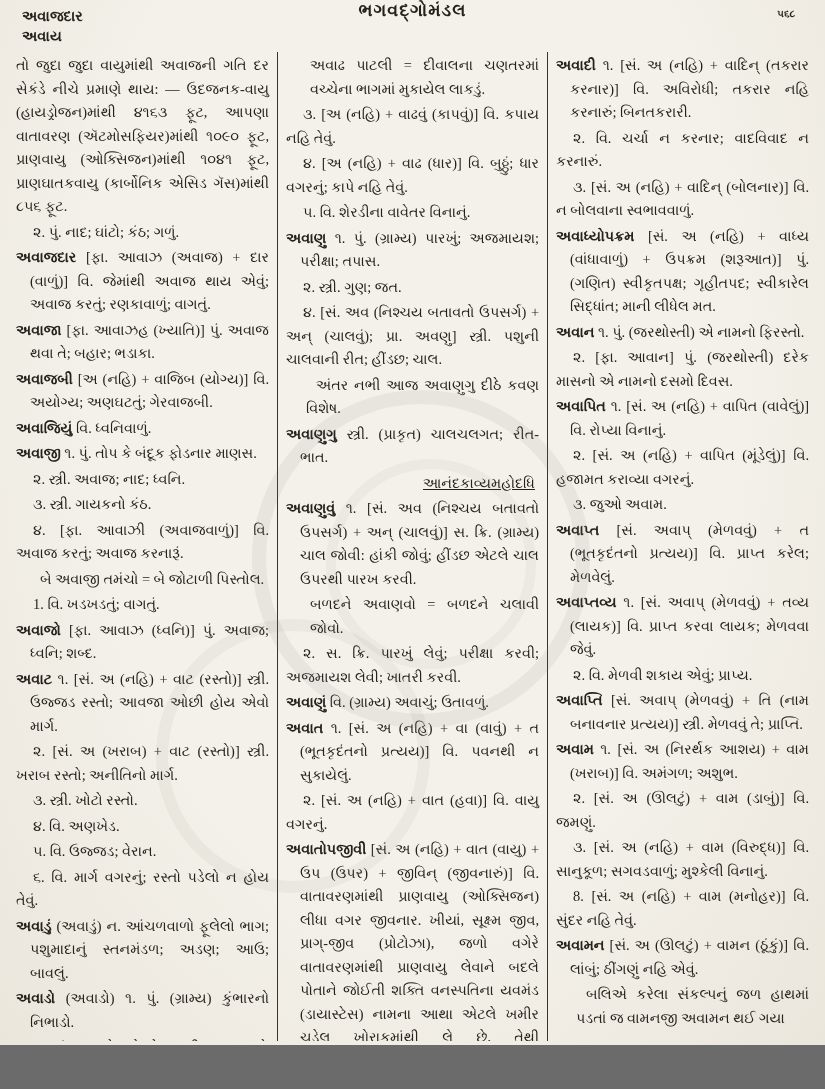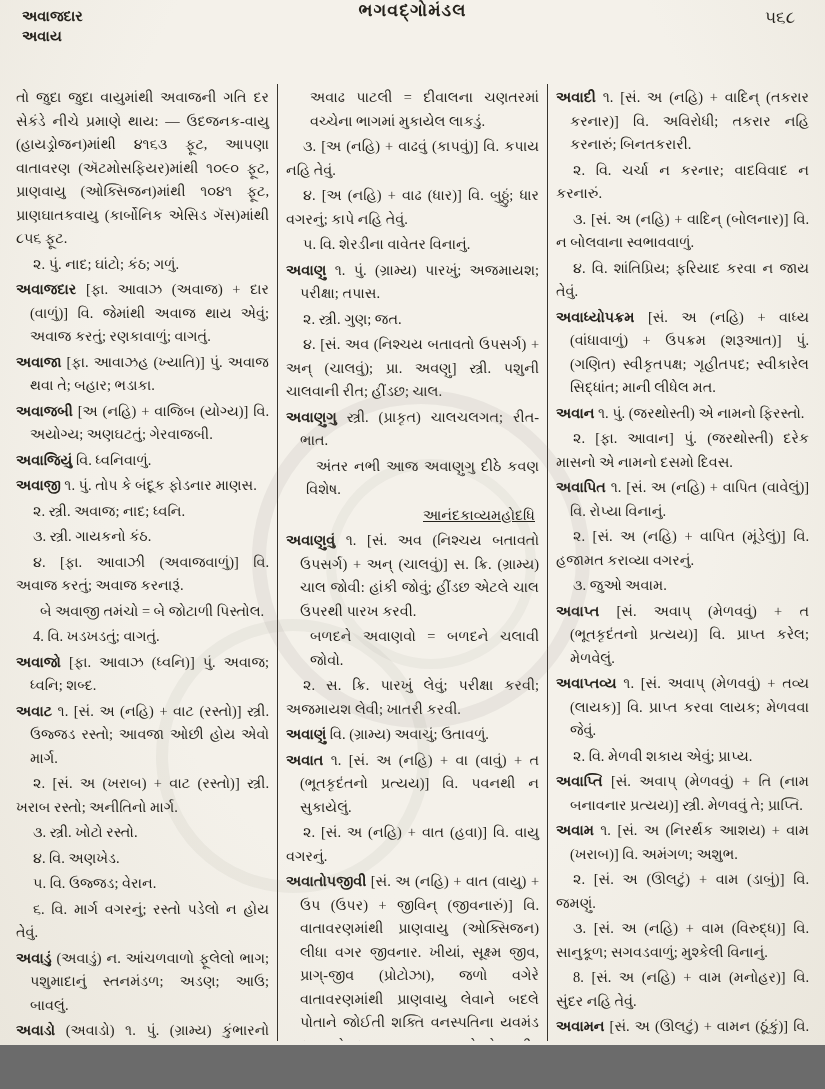--- a/index.html
+++ b/index.html
@@ -17,27 +17,26 @@
   .running-left{
     position:absolute;top:6px;left:22px;
     font-weight:bold;font-size:14.5px;line-height:20px;
   }
   .title{
     position:absolute;top:0;left:0;right:0;
     text-align:center;font-weight:bold;font-size:17.5px;letter-spacing:1px;
   }
   .pageno{
     position:absolute;top:8px;right:30px;
-    font-weight:normal;font-size:17px;
+    font-weight:bold;font-size:10px;
   }
   
   .columns{
     position:absolute;top:52px;left:8px;right:8px;bottom:4px;
     display:flex;
-    margin-top:32px;
   }
   .col{
     width:33.333%;
     padding:2px 8px 0 8px;
     overflow:hidden;
     text-align:justify;
     font-size:14.4px;
     line-height:23.5px;
   }
   .col + .col{border-left:1.5px solid #38342d;}
@@ -84,56 +83,55 @@
         <p class="p sense">૨. પું. નાદ; ઘાંટો; કંઠ; ગળું.</p>
         <p class="p entry"><span class="head">અવાજદાર</span> [ફા. આવાઝ (અવાજ) + દાર (વાળું)] વિ. જેમાંથી અવાજ થાય એવું; અવાજ કરતું; રણકાવાળું; વાગતું.</p>
         <p class="p entry"><span class="head">અવાજા</span> [ફા. આવાઝહ (ખ્યાતિ)] પું. અવાજ થવા તે; બહાર; ભડાકા.</p>
         <p class="p entry"><span class="head">અવાજબી</span> [અ (નહિ) + વાજિબ (યોગ્ય)] વિ. અયોગ્ય; અણઘટતું; ગેરવાજબી.</p>
         <p class="p entry"><span class="head">અવાજિયું</span> વિ. ધ્વનિવાળું.</p>
         <p class="p entry"><span class="head">અવાજી</span> ૧. પું. તોપ કે બંદૂક ફોડનાર માણસ.</p>
         <p class="p sense">૨. સ્ત્રી. અવાજ; નાદ; ધ્વનિ.</p>
         <p class="p sense">૩. સ્ત્રી. ગાયકનો કંઠ.</p>
         <p class="p sense">૪. [ફા. આવાઝી (અવાજવાળું)] વિ. અવાજ કરતું; અવાજ કરનારૂં.</p>
         <p class="p example">બે અવાજી તમંચો = બે જોટાળી પિસ્તોલ.</p>
-        <p class="p sense">4. વિ. ખડખડતું; વાગતું.</p>
+        <p class="p sense">1. વિ. ખડખડતું; વાગતું.</p>
         <p class="p entry"><span class="head">અવાજો</span> [ફા. આવાઝ (ધ્વનિ)] પું. અવાજ; ધ્વનિ; શબ્દ.</p>
         <p class="p entry"><span class="head">અવાટ</span> ૧. [સં. અ (નહિ) + વાટ (રસ્તો)] સ્ત્રી. ઉજ્જડ રસ્તો; આવજા ઓછી હોય એવો માર્ગ.</p>
         <p class="p sense">૨. [સં. અ (ખરાબ) + વાટ (રસ્તો)] સ્ત્રી. ખરાબ રસ્તો; અનીતિનો માર્ગ.</p>
         <p class="p sense">૩. સ્ત્રી. ખોટો રસ્તો.</p>
         <p class="p sense">૪. વિ. અણખેડ.</p>
         <p class="p sense">૫. વિ. ઉજ્જડ; વેરાન.</p>
         <p class="p sense">૬. વિ. માર્ગ વગરનું; રસ્તો પડેલો ન હોય તેવું.</p>
         <p class="p entry"><span class="head">અવાડું</span> (અવાડું) ન. આંચળવાળો ફૂલેલો ભાગ; પશુમાદાનું સ્તનમંડળ; અડણ; આઉ; બાવલું.</p>
         <p class="p entry"><span class="head">અવાડો</span> (અવાડો) ૧. પું. (ગ્રામ્ય) કુંભારનો નિભાડો.</p>
         <p class="p sense">૨. પું. હવાડો; ઢોરને પાણી પાવા માટે બનાવેલો હોજ; અઘેલી ટાંકો.</p>
       </section>
     <section class="col">
         <p class="p example">અવાઢ પાટલી = દીવાલના ચણતરમાં વચ્ચેના ભાગમાં મુકાયેલ લાકડું.</p>
         <p class="p sense">૩. [અ (નહિ) + વાઢવું (કાપવું)] વિ. કપાય નહિ તેવું.</p>
         <p class="p sense">૪. [અ (નહિ) + વાઢ (ધાર)] વિ. બુઠ્ઠું; ધાર વગરનું; કાપે નહિ તેવું.</p>
         <p class="p sense">૫. વિ. શેરડીના વાવેતર વિનાનું.</p>
         <p class="p entry"><span class="head">અવાણુ</span> ૧. પું. (ગ્રામ્ય) પારખું; અજમાયશ; પરીક્ષા; તપાસ.</p>
         <p class="p sense">૨. સ્ત્રી. ગુણ; જત.</p>
         <p class="p sense">૪. [સં. અવ (નિશ્ચય બતાવતો ઉપસર્ગ) + અન્ (ચાલવું); પ્રા. અવણુ] સ્ત્રી. પશુની ચાલવાની રીત; હીંડછ; ચાલ.</p>
+        <p class="p quote">અંતર નભી આજ અવાણુગુ દીઠે કવણ વિશેષ.</p>
         <p class="p entry"><span class="head">અવાણુગુ</span> સ્ત્રી. (પ્રાકૃત) ચાલચલગત; રીત-ભાત.</p>
-        <p class="p quote">અંતર નભી આજ અવાણુગુ દીઠે કવણ વિશેષ.</p>
         <p class="p attribution">આનંદકાવ્યમહોદધિ</p>
         <p class="p entry"><span class="head">અવાણુવું</span> ૧. [સં. અવ (નિશ્ચય બતાવતો ઉપસર્ગ) + અન્ (ચાલવું)] સ. ક્રિ. (ગ્રામ્ય) ચાલ જોવી: હાંકી જોવું; હીંડછ એટલે ચાલ ઉપરથી પારખ કરવી.</p>
         <p class="p example">બળદને અવાણવો = બળદને ચલાવી જોવો.</p>
         <p class="p sense">૨. સ. ક્રિ. પારખું લેવું; પરીક્ષા કરવી; અજમાયશ લેવી; ખાતરી કરવી.</p>
         <p class="p entry"><span class="head">અવાણું</span> વિ. (ગ્રામ્ય) અવાચું; ઉતાવળું.</p>
         <p class="p entry"><span class="head">અવાત</span> ૧. [સં. અ (નહિ) + વા (વાવું) + ત (ભૂતકૃદંતનો પ્રત્યય)] વિ. પવનથી ન સુકાયેલું.</p>
         <p class="p sense">૨. [સં. અ (નહિ) + વાત (હવા)] વિ. વાયુ વગરનું.</p>
         <p class="p entry"><span class="head">અવાતોપજીવી</span> [સં. અ (નહિ) + વાત (વાયુ) + ઉપ (ઉપર) + જીવિન્ (જીવનારું)] વિ. વાતાવરણમાંથી પ્રાણવાયુ (ઓક્સિજન) લીધા વગર જીવનાર. ખીયાં, સૂક્ષ્મ જીવ, પ્રાગ્-જીવ (પ્રોટોઝા), જળો વગેરે વાતાવરણમાંથી પ્રાણવાયુ લેવાને બદલે પોતાને જોઈતી શક્તિ વનસ્પતિના યવમંડ (ડાયાસ્ટેસ) નામના આથા એટલે ખમીર ચડેલ ખોરાકમાંથી લે છે, તેથી અવાતોપજીવી કહેવાય છે.</p>
       </section>
     <section class="col">
         <p class="p entry"><span class="head">અવાદી</span> ૧. [સં. અ (નહિ) + વાદિન્ (તકરાર કરનાર)] વિ. અવિરોધી; તકરાર નહિ કરનારું; બિનતકરારી.</p>
         <p class="p sense">૨. વિ. ચર્ચા ન કરનાર; વાદવિવાદ ન કરનારું.</p>
         <p class="p sense">૩. [સં. અ (નહિ) + વાદિન્ (બોલનાર)] વિ. ન બોલવાના સ્વભાવવાળું.</p>
-        <p class="p sense">૪. વિ. શાંતિપ્રિય; ફરિયાદ કરવા ન જાય તેવું.</p>
         <p class="p entry"><span class="head">અવાધ્યોપક્રમ</span> [સં. અ (નહિ) + વાધ્ય (વાંધાવાળું) + ઉપક્રમ (શરૂઆત)] પું. (ગણિત) સ્વીકૃતપક્ષ; ગૃહીતપદ; સ્વીકારેલ સિદ્ધાંત; માની લીધેલ મત.</p>
         <p class="p entry"><span class="head">અવાન</span> ૧. પું. (જરથોસ્તી) એ નામનો ફિરસ્તો.</p>
         <p class="p sense">૨. [ફા. આવાન] પું. (જરથોસ્તી) દરેક માસનો એ નામનો દસમો દિવસ.</p>
         <p class="p entry"><span class="head">અવાપિત</span> ૧. [સં. અ (નહિ) + વાપિત (વાવેલું)] વિ. રોપ્યા વિનાનું.</p>
         <p class="p sense">૨. [સં. અ (નહિ) + વાપિત (મૂંડેલું)] વિ. હજામત કરાવ્યા વગરનું.</p>
         <p class="p sense">૩. જુઓ અવામ.</p>
         <p class="p entry"><span class="head">અવાપ્ત</span> [સં. અવાપ્ (મેળવવું) + ત (ભૂતકૃદંતનો પ્રત્યય)] વિ. પ્રાપ્ત કરેલ; મેળવેલું.</p>
         <p class="p entry"><span class="head">અવાપ્તવ્ય</span> ૧. [સં. અવાપ્ (મેળવવું) + તવ્ય (લાયક)] વિ. પ્રાપ્ત કરવા લાયક; મેળવવા જેવું.</p>
         <p class="p sense">૨. વિ. મેળવી શકાય એવું; પ્રાપ્ય.</p>
         <p class="p entry"><span class="head">અવાપ્તિ</span> [સં. અવાપ્ (મેળવવું) + તિ (નામ બનાવનાર પ્રત્યય)] સ્ત્રી. મેળવવું તે; પ્રાપ્તિ.</p>

